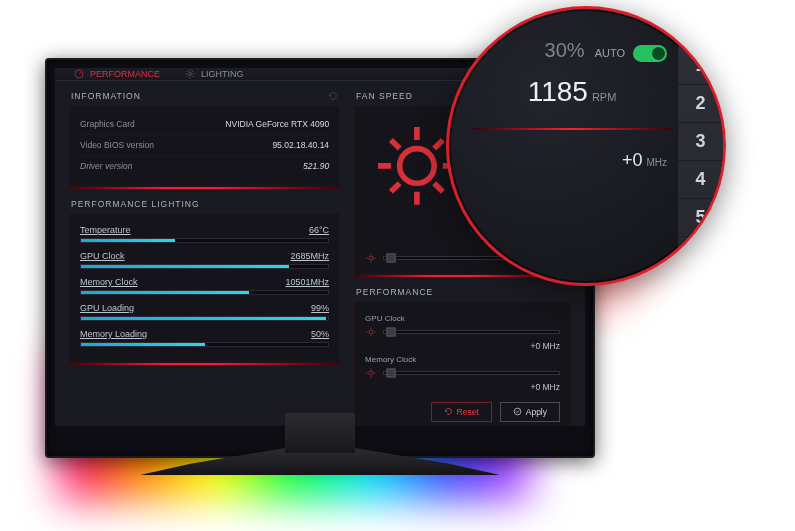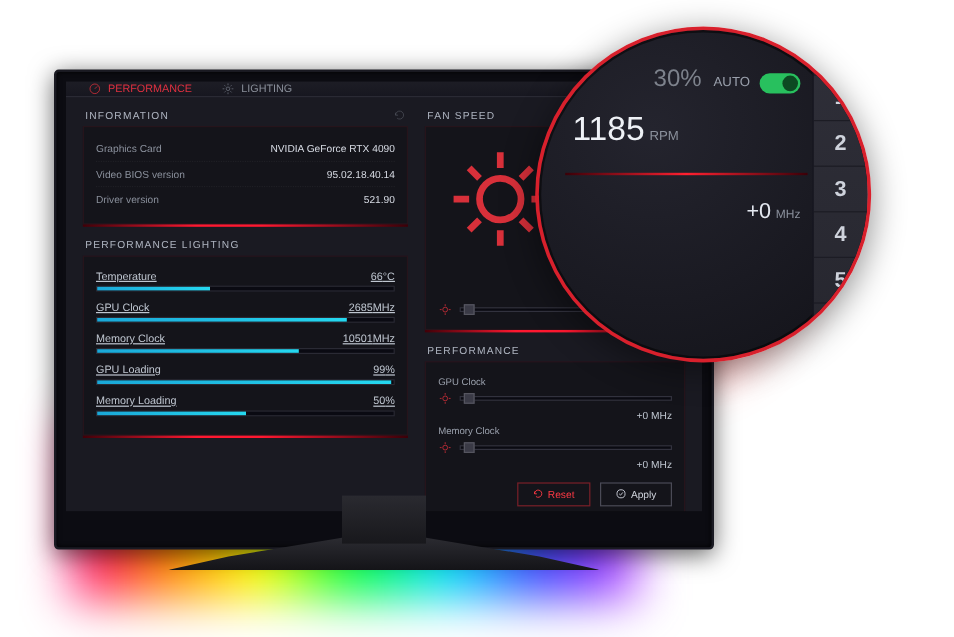--- a/index.html
+++ b/index.html
@@ -77,21 +77,21 @@
     grid-template-columns: 1.25fr 1fr; gap:14px;}
   .col { display:flex; flex-direction:column; gap:10px; }
 
   .panel-title { font-size:8.5px; letter-spacing:1px; color:#aeb4c0; display:flex; justify-content:space-between; align-items:center; padding:0 2px 4px 2px;}
   .panel-title .iicon { width:10px; height:10px; opacity:.7; }
 
   .panel { background:rgba(0,0,0,.22); padding:8px 10px 10px 10px; border:1px solid rgba(255,30,50,.08);}
   .panel + .redline { margin:0;}
   .row { display:flex; justify-content:space-between; align-items:center; padding:5px 0;
     border-bottom:1px dotted rgba(255,255,255,.05);}
-  .row:last-child{border-bottom:none;}
+  .row:last-child{border-bottom:none;font-style:italic;}
   .row .k { color:#8a909c; font-size:8.5px;}
   .row .v { color:#d7dbe4; font-size:8.5px; white-space:nowrap;}
 
   .barrow { padding:3px 0 5px 0;text-decoration:underline;}
   .barrow .lbl-line{ display:flex; justify-content:space-between; margin-bottom:3px;}
   .bar { height:5px; background:#0a0a12; border:1px solid #2a2a34; position:relative; }
   .bar > i { position:absolute; left:0; top:0; bottom:0;
     background:linear-gradient(90deg,#1aa8d8,#25d8f0);}
 
   .fanblock { display:flex; flex-direction:column; gap:8px;}
@@ -123,21 +123,21 @@
 
   .btns { display:flex; justify-content:flex-end; gap:8px; margin-top:10px;}
   .btn { padding:4px 12px; font-size:8.5px; border:1px solid #4a4a56; background:transparent;
     display:flex; align-items:center; gap:4px; cursor:pointer;}
   .btn.reset { color:#ff3a45; border-color:#7a2028;}
   .btn.apply { color:#cfd3dc;}
   .btn svg { width:9px; height:9px;}
 
   
   .zoom {
-    position:absolute; left:446px; top:22px; width:280px; height:280px;
+    position:absolute; left:446px; top:6px; width:280px; height:280px;
     z-index:5;
   }
   .zoom .ring {
     position:absolute; inset:0; border-radius:50%;
     border:3px solid #d8202c;
     box-shadow:0 6px 28px rgba(0,0,0,.45), inset 0 0 0 2px rgba(0,0,0,.5);
     background:radial-gradient(circle at 35% 30%, #24242e 0%, #1a1a22 55%, #121218 100%);
     overflow:hidden;
   }
   .zoom-inner {
@@ -146,21 +146,21 @@
   }
   .zoom-left {
     flex:1; padding:30px 10px 0 28px; color:#b8bcc8; font-size:12px;
     display:flex; flex-direction:column; gap:14px;
   }
   .zl-top .pct { display:flex; align-items:baseline; justify-content:flex-end; gap:10px;}
   .zl-top .pct .p { font-size:20px; color:#7d828c;}
   .zl-top .auto { display:flex; align-items:center; gap:8px; font-size:11px; color:#9aa0ac;}
   .ztoggle { width:34px; height:17px; border-radius:9px; background:#28c05e; position:relative;}
   .ztoggle::after{content:'';position:absolute;right:2px;top:2px;width:13px;height:13px;border-radius:50%;background:#0c4a22;}
-  .zl-rpm { text-align:left;}
+  .zl-rpm { text-align:center;}
   .zl-rpm b { font-size:28px; font-weight:400; color:#eef1f6;}
   .zl-rpm span { font-size:11px; color:#8a909c; margin-left:4px;}
   .z-redline { height:2px; background:linear-gradient(90deg,#3a0008,#ff2030,#3a0008); margin:6px -6px;}
   .zl-oc .v { text-align:right; font-size:14px;}
   .zl-oc .v b { color:#e4e8f0; font-size:18px; font-weight:400;}
 
   .zoom-right {
     width:46px;
     background:linear-gradient(#2f2f39,#26262e);
     display:flex; flex-direction:column; align-items:stretch;

